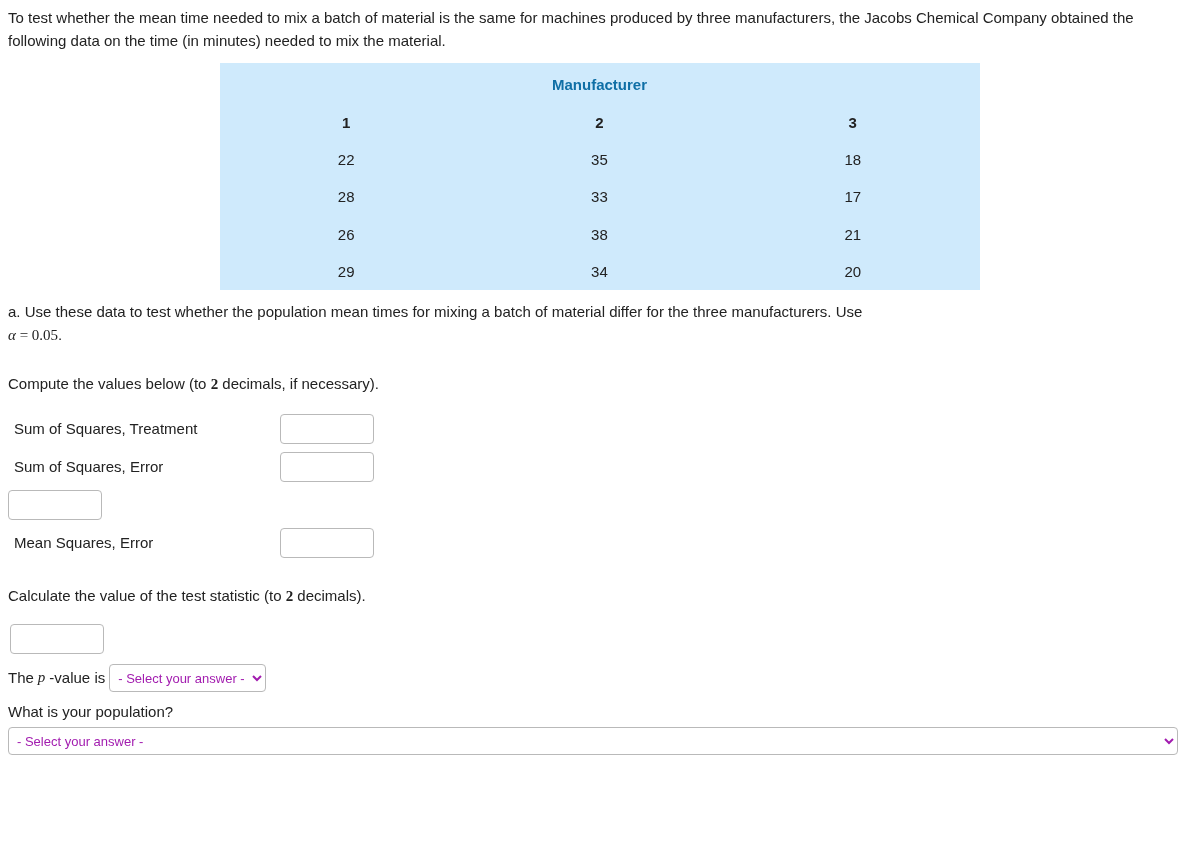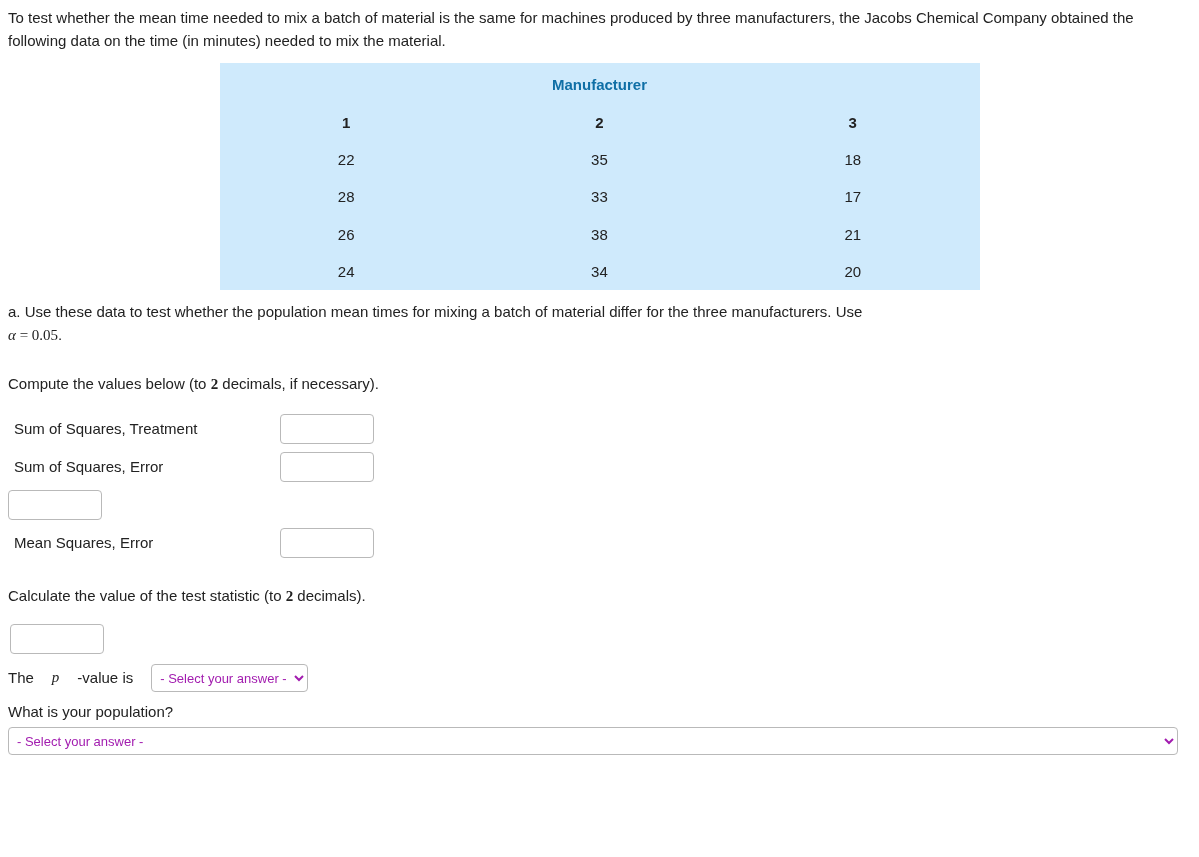--- a/index.html
+++ b/index.html
@@ -65,21 +65,21 @@
   .calc-line { margin-top: 26px; margin-bottom: 10px; }
   input.statbox {
     width: 94px;
     height: 30px;
     border: 1px solid #b9b9b9;
     border-radius: 4px;
     font-size: 14px;
     padding: 2px 6px;
     margin: 6px 0 10px 2px;
   }
-  .pval-row { display: flex; align-items: center; gap: 18px; margin-bottom: 8px; }
+  .pval-row { display: flex; align-items: center; gap: 4px; margin-bottom: 8px; }
   select.sel {
     height: 28px;
     border: 1px solid #b9b9b9;
     border-radius: 4px;
     font-size: 13px;
     padding: 2px 4px;
     background: #fff;
     color: #a21caf;
   }
   select.sel.wide {
@@ -118,21 +118,21 @@
       <td>28</td>
       <td>33</td>
       <td>17</td>
     </tr>
     <tr>
       <td>26</td>
       <td>38</td>
       <td>21</td>
     </tr>
     <tr>
-      <td>24</td>
+      <td>29</td>
       <td>34</td>
       <td>20</td>
     </tr>
   </tbody>
     </table>
 </div>
 
 <div class="question-a">
   <span>a.</span><span> Use these data to test whether the population mean times for mixing a batch of material differ for the three manufacturers. Use </span><br>
   <span class="alpha">α</span><span class="mathnum"> = </span><span class="mathnum">0.05</span><span>.</span>

